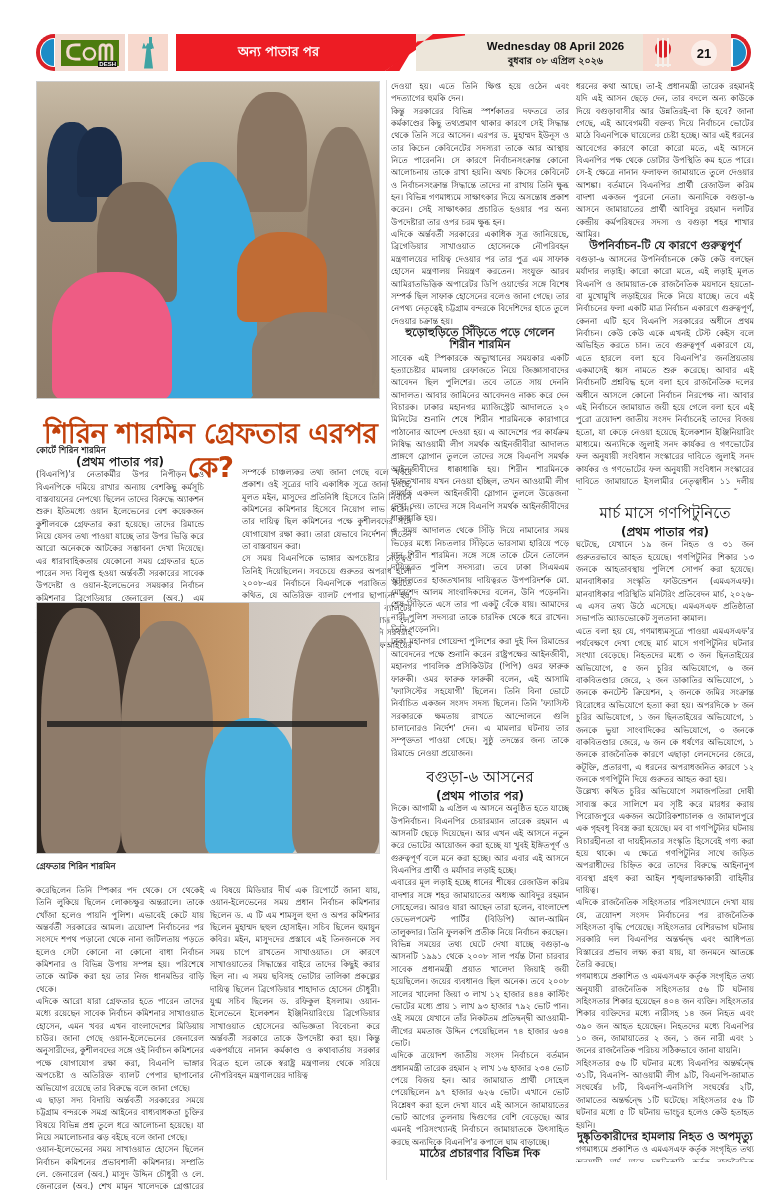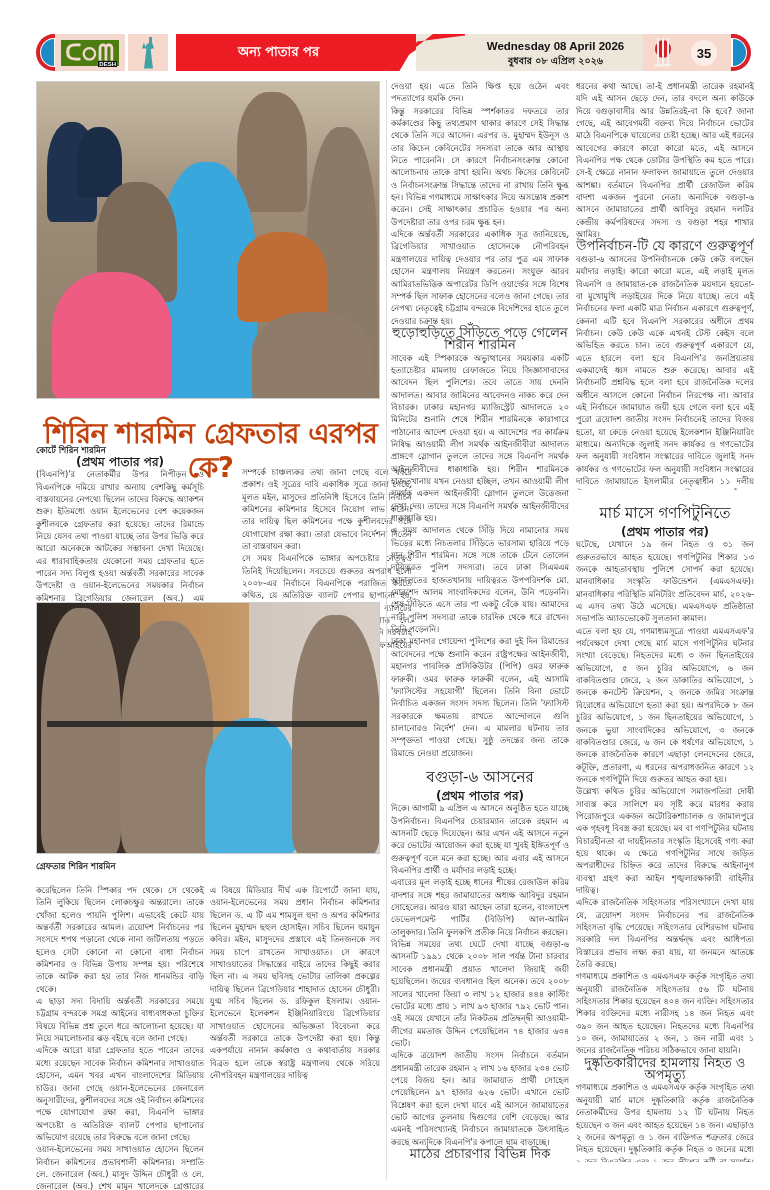--- a/index.html
+++ b/index.html
@@ -39,21 +39,21 @@
   .col { position: absolute; font-size: 8.2px; line-height: 12.35px; text-align: justify; color:#1a1a1a; }
   .col p { margin: 0; }
   .col p + p { text-indent: 0; }
 
   .photo { position:absolute; overflow:hidden; border: 1px solid #ccc; }
   .caption { position:absolute; font-size: 8.5px; font-weight: 700; color:#222; }
 
   .headline-main { position:absolute; left: 38px; top: 417px; width: 345px; text-align:center; font-size: 28px; font-weight: 700; color:#c2410c; letter-spacing: -0.5px; line-height: 34px; }
   .headline-sub { position:absolute; font-size: 15px; font-weight: 400; color:#111; text-align:center; line-height: 26px; }
   .cont-note { text-align:center; font-size: 12px; font-weight: 700; display:block; }
-  .subhead { text-align:center; font-weight:400; font-size: 13px; display:block; }
+  .subhead { text-align:center; font-weight:700; font-size: 11px; display:block; }
   .divider-v { position:absolute; left: 386px; top: 80px; width: 1px; height: 1100px; background:#ddd; }
 
   
   .p1 { background: linear-gradient(180deg,#c8bba6 0%, #9c8b76 40%, #8d7b68 100%); }
   .fig { position:absolute; border-radius: 45% 45% 10% 10%; }
   .p2 { background: linear-gradient(90deg,#2d2621 0%, #3a302a 30%, #b7875a 30%, #c79a6a 62%, #cfc7bf 62%, #d9d1c8 100%); }
 </style>
 </head>
 <body>
 
@@ -84,21 +84,21 @@
   </div>
   <div class="date-swoosh"></div>
   <div class="page-box">
     <div class="wicket">
       <div class="ball"></div>
       <div class="stump" style="left:2px"></div>
         <div class="stump" style="left:7px"></div>
         <div class="stump" style="left:12px"></div>
       <div class="bar"></div>
     </div>
-    <div class="page-num">35</div>
+    <div class="page-num">21</div>
   </div>
   <div class="hdr-right-cap">
       <div class="outer"></div>
       <div class="inner"></div>
     </div>
 </div>
 
 <div class="photo p1" style="left:36px; top:81px; width:344px; height:318px;">
   <div class="fig" style="left:10px; top:40px; width:50px; height:100px; background:#1f3350;"></div>
   <div class="fig" style="left:40px; top:45px; width:45px; height:70px; background:#1b2c47;"></div>
@@ -127,22 +127,22 @@
   <div class="fig" style="left:4px; top:5px; width:80px; height:247px; background:#8e7b6a;"></div>
   <div class="fig" style="left:84px; top:18px; width:92px; height:234px; background:#917e6c;"></div>
   <div class="fig" style="left:168px; top:115px; width:92px; height:137px; background:#4ab0dd;"></div>
   <div class="fig" style="left:255px; top:12px; width:88px; height:240px; background:#8f7c6a;"></div>
   <div style="position:absolute; left:10px; top:118px; width:320px; height:6px; background:#1a1a1a; opacity:0.8;"></div>
 </div>
 <div class="caption" style="left:36px; top:860px;">গ্রেফতার শিরিন শারমিন</div>
 
 <div class="col" style="left:36px; top:884px; width:168px;">
   <p>করেছিলেন তিনি স্পিকার পদ থেকে। সে থেকেই তিনি লুকিয়ে ছিলেন লোকচক্ষুর অন্তরালে। তাকে খোঁজা হলেও পায়নি পুলিশ। এভাবেই কেটে যায় অন্তর্বর্তী সরকারের আমল। ত্রয়োদশ নির্বাচনের পর সংসদে শপথ পড়ানো থেকে নানা জটিলতায় পড়তে হলেও সেটা কোনো না কোনো বাধা নির্বাচন কমিশনার ও বিভিন্ন উপায় সম্পন্ন হয়। পরিশেষে তাকে আটক করা হয় তার নিজ ধানমন্ডির বাড়ি থেকে।</p>
+  <p>এদিকে আরো যারা গ্রেফতার হতে পারেন তাদের মধ্যে রয়েছেন সাবেক নির্বাচন কমিশনার সাখাওয়াত হোসেন, এমন খবর এখন বাংলাদেশের মিডিয়ায় চাউর। জানা গেছে ওয়ান-ইলেভেনের জেনারেল অনুসারীদের, কুশীলবদের সঙ্গে ওই নির্বাচন কমিশনের পক্ষে যোগাযোগ রক্ষা করা, বিএনপি ভাঙ্গার অপচেষ্টা ও অতিরিক্ত ব্যালট পেপার ছাপানোর অভিযোগ রয়েছে তার বিরুদ্ধে বলে জানা গেছে।</p>
   <p>এ ছাড়া সদ্য বিদায়ি অর্ন্তবর্তী সরকারের সময়ে চট্টগ্রাম বন্দরকে সমগ্র আইনের বাধ্যবাধকতা চুক্তির বিষয়ে বিভিন্ন প্রশ্ন তুলে ধরে আলোচনা হয়েছে। যা নিয়ে সমালোচনার ঝড় বইছে বলে জানা গেছে।</p>
-  <p>এদিকে আরো যারা গ্রেফতার হতে পারেন তাদের মধ্যে রয়েছেন সাবেক নির্বাচন কমিশনার সাখাওয়াত হোসেন, এমন খবর এখন বাংলাদেশের মিডিয়ায় চাউর। জানা গেছে ওয়ান-ইলেভেনের জেনারেল অনুসারীদের, কুশীলবদের সঙ্গে ওই নির্বাচন কমিশনের পক্ষে যোগাযোগ রক্ষা করা, বিএনপি ভাঙ্গার অপচেষ্টা ও অতিরিক্ত ব্যালট পেপার ছাপানোর অভিযোগ রয়েছে তার বিরুদ্ধে বলে জানা গেছে।</p>
   <p>ওয়ান-ইলেভেনের সময় সাখাওয়াত হোসেন ছিলেন নির্বাচন কমিশনের প্রভাবশালী কমিশনার। সম্প্রতি লে. জেনারেল (অব.) মাসুদ উদ্দিন চৌধুরী ও লে. জেনারেল (অব.) শেখ মামুন খালেদকে গ্রেপ্তারের পর সাখাওয়াত হোসেন</p>
 </div>
 <div class="col" style="left:210px; top:884px; width:170px;">
   <p>এ বিষয়ে মিডিয়ার দীর্ঘ এক রিপোর্টে জানা যায়, ওয়ান-ইলেভেনের সময় প্রধান নির্বাচন কমিশনার ছিলেন ড. এ টি এম শামসুল হুদা ও অপর কমিশনার ছিলেন মুহাম্মদ ছহুল হোসাইন। সচিব ছিলেন হুমায়ুন কবির। মইন, মাসুদদের প্রস্তাবে এই তিনজনকে সব সময় চাপে রাখতেন সাখাওয়াত। সে কারণে সাখাওয়াতের সিদ্ধান্তের বাইরে তাদের কিছুই করার ছিল না। এ সময় ছবিসহ ভোটার তালিকা প্রকল্পের দায়িত্ব ছিলেন ব্রিগেডিয়ার শাহাদাত হোসেন চৌধুরী। যুগ্ম সচিব ছিলেন ড. রফিকুল ইসলাম। ওয়ান-ইলেভেনে ইলেকশন ইঞ্জিনিয়ারিংয়ে ব্রিগেডিয়ার সাখাওয়াত হোসেনের অভিজ্ঞতা বিবেচনা করে অর্ন্তবর্তী সরকারে তাকে উপদেষ্টা করা হয়। কিন্তু একপর্যায়ে নানান কর্মকাণ্ড ও কথাবার্তায় সরকার বিব্রত হলে তাকে স্বরাষ্ট্র মন্ত্রণালয় থেকে সরিয়ে নৌপরিবহন মন্ত্রণালয়ের দায়িত্ব</p>
 </div>
 
 <div class="divider-v"></div>
 
 <div class="col" style="left:391px; top:80px; width:178px; height:680px; overflow:hidden;">
   <p>দেওয়া হয়। এতে তিনি ক্ষিপ্ত হয়ে ওঠেন এবং পদত্যাগের হুমকি দেন।</p>
@@ -173,15 +173,16 @@
 </div>
 
 <div class="headline-sub" style="left:576px; top:500px; width:178px;">মার্চ মাসে গণপিটুনিতে</div>
 <div class="col" style="left:576px; top:526px; width:178px; height:636px; overflow:hidden;">
   <span class="cont-note">(প্রথম পাতার পর)</span>
   <p>ঘটেছে, যেখানে ১৯ জন নিহত ও ৩১ জন গুরুতরভাবে আহত হয়েছে। গণপিটুনির শিকার ১৩ জনকে আহতাবস্থায় পুলিশে সোপর্দ করা হয়েছে। মানবাধিকার সংস্কৃতি ফাউন্ডেশন (এমএসএফ)। মানবাধিকার পরিস্থিতি মনিটরিং প্রতিবেদন মার্চ, ২০২৬- এ এসব তথ্য উঠে এসেছে। এমএসএফ প্রতিষ্ঠাতা সভাপতি অ্যাডভোকেট সুলতানা কামাল।</p>
   <p>এতে বলা হয় যে, গণমাধ্যমসূত্রে পাওয়া এমএসএফ'র পর্যবেক্ষণে দেখা গেছে মার্চ মাসে গণপিটুনির ঘটনার সংখ্যা বেড়েছে। নিহতদের মধ্যে ৩ জন ছিনতাইয়ের অভিযোগে, ৫ জন চুরির অভিযোগে, ৬ জন বাকবিতণ্ডার জেরে, ২ জন ডাকাতির অভিযোগে, ১ জনকে কনটেন্ট ক্রিয়েশন, ২ জনকে জমির সংক্রান্ত বিরোধের অভিযোগে হত্যা করা হয়। অপরদিকে ৮ জন চুরির অভিযোগে, ১ জন ছিনতাইয়ের অভিযোগে, ১ জনকে ভুয়া সাংবাদিকের অভিযোগে, ৩ জনকে বাকবিতণ্ডার জেরে, ৬ জন কে ধর্ষণের অভিযোগে, ১ জনকে রাজনৈতিক কারণে এছাড়া লেনদেনের জেরে, কটূক্তি, প্রতারণা, এ ধরনের অপরাধজনিত কারণে ১২ জনকে গণপিটুনি দিয়ে গুরুতর আহত করা হয়।</p>
   <p>উল্লেখ্য কথিত চুরির অভিযোগে সমাজপতিরা দোষী সাব্যস্ত করে সালিশে মব সৃষ্টি করে মারধর করায় পিরোজপুরে একজন অটোরিকশাচালক ও জামালপুরে এক গৃহবধূ বিবস্ত্র করা হয়েছে। মব বা গণপিটুনির ঘটনায় বিচারহীনতা বা দায়হীনতার সংস্কৃতি হিসেবেই গণ্য করা হয়ে থাকে। এ ক্ষেত্রে গণপিটুনির সাথে জড়িত অপরাধীদের চিহ্নিত করে তাদের বিরুদ্ধে আইনানুগ ব্যবস্থা গ্রহণ করা আইন শৃঙ্খলারক্ষাকারী বাহিনীর দায়িত্ব।</p>
   <p>এদিকে রাজনৈতিক সহিংসতার পরিসংখ্যানে দেখা যায় যে, ত্রয়োদশ সংসদ নির্বাচনের পর রাজনৈতিক সহিংসতা বৃদ্ধি পেয়েছে। সহিংসতার বেশিরভাগ ঘটনায় সরকারি দল বিএনপির অন্তর্দ্বন্দ্ব এবং আধিপত্য বিস্তারের প্রভাব লক্ষ্য করা যায়, যা জনমনে আতঙ্কে তৈরি করছে।</p>
   <p>গণমাধ্যমে প্রকাশিত ও এমএসএফ কর্তৃক সংগৃহিত তথ্য অনুযায়ী রাজনৈতিক সহিংসতার ৫৬ টি ঘটনায় সহিংসতার শিকার হয়েছেন ৪০৪ জন ব্যক্তি। সহিংসতার শিকার ব্যক্তিদের মধ্যে নারীসহ ১৪ জন নিহত এবং ৩৯০ জন আহত হয়েছেন। নিহতদের মধ্যে বিএনপির ১০ জন, জামায়াতের ২ জন, ১ জন নারী এবং ১ জনের রাজনৈতিক পরিচয় সঠিকভাবে জানা যায়নি।</p>
+  <p>সহিংসতার ৫৬ টি ঘটনার মধ্যে বিএনপির অন্তর্দ্বন্দ্বে ৩১টি, বিএনপি- আওয়ামী লীগ ৯টি, বিএনপি-জামাত সংঘর্ষের ৮টি, বিএনপি-এনসিপি সংঘর্ষের ২টি, জামাতের অন্তর্দ্বন্দ্বে ১টি ঘটেছে। সহিংসতার ৫৬ টি ঘটনার মধ্যে ৫ টি ঘটনায় ভাংচুর হলেও কেউ হতাহত হয়নি।</p>
   <span class="subhead">দুষ্কৃতিকারীদের হামলায় নিহত ও অপমৃত্যু</span>
   <p>গণমাধ্যমে প্রকাশিত ও এমএসএফ কর্তৃক সংগৃহিত তথ্য অনুযায়ী মার্চ মাসে দুষ্কৃতিকারি কর্তৃক রাজনৈতিক নেতাকর্মীদের উপর হামলায় ১২ টি ঘটনায় নিহত হয়েছেন ৩ জন এবং আহত হয়েছেন ১৪ জন। এছাড়াও ২ জনের অপমৃত্যু ও ১ জন ব্যক্তিগত শত্রুতার জেরে নিহত হয়েছেন। দুষ্কৃতিকারি কর্তৃক নিহত ৩ জনের মধ্যে ২ জন বিএনপির এবং ১ জন লীগের কর্মী বা সমর্থক। আর অপমৃত্যু ও ব্যক্তিগত শত্রুতার জেরে নিহত সকলেই বিএনপির।</p>
 </div>
 
 </body></html>

